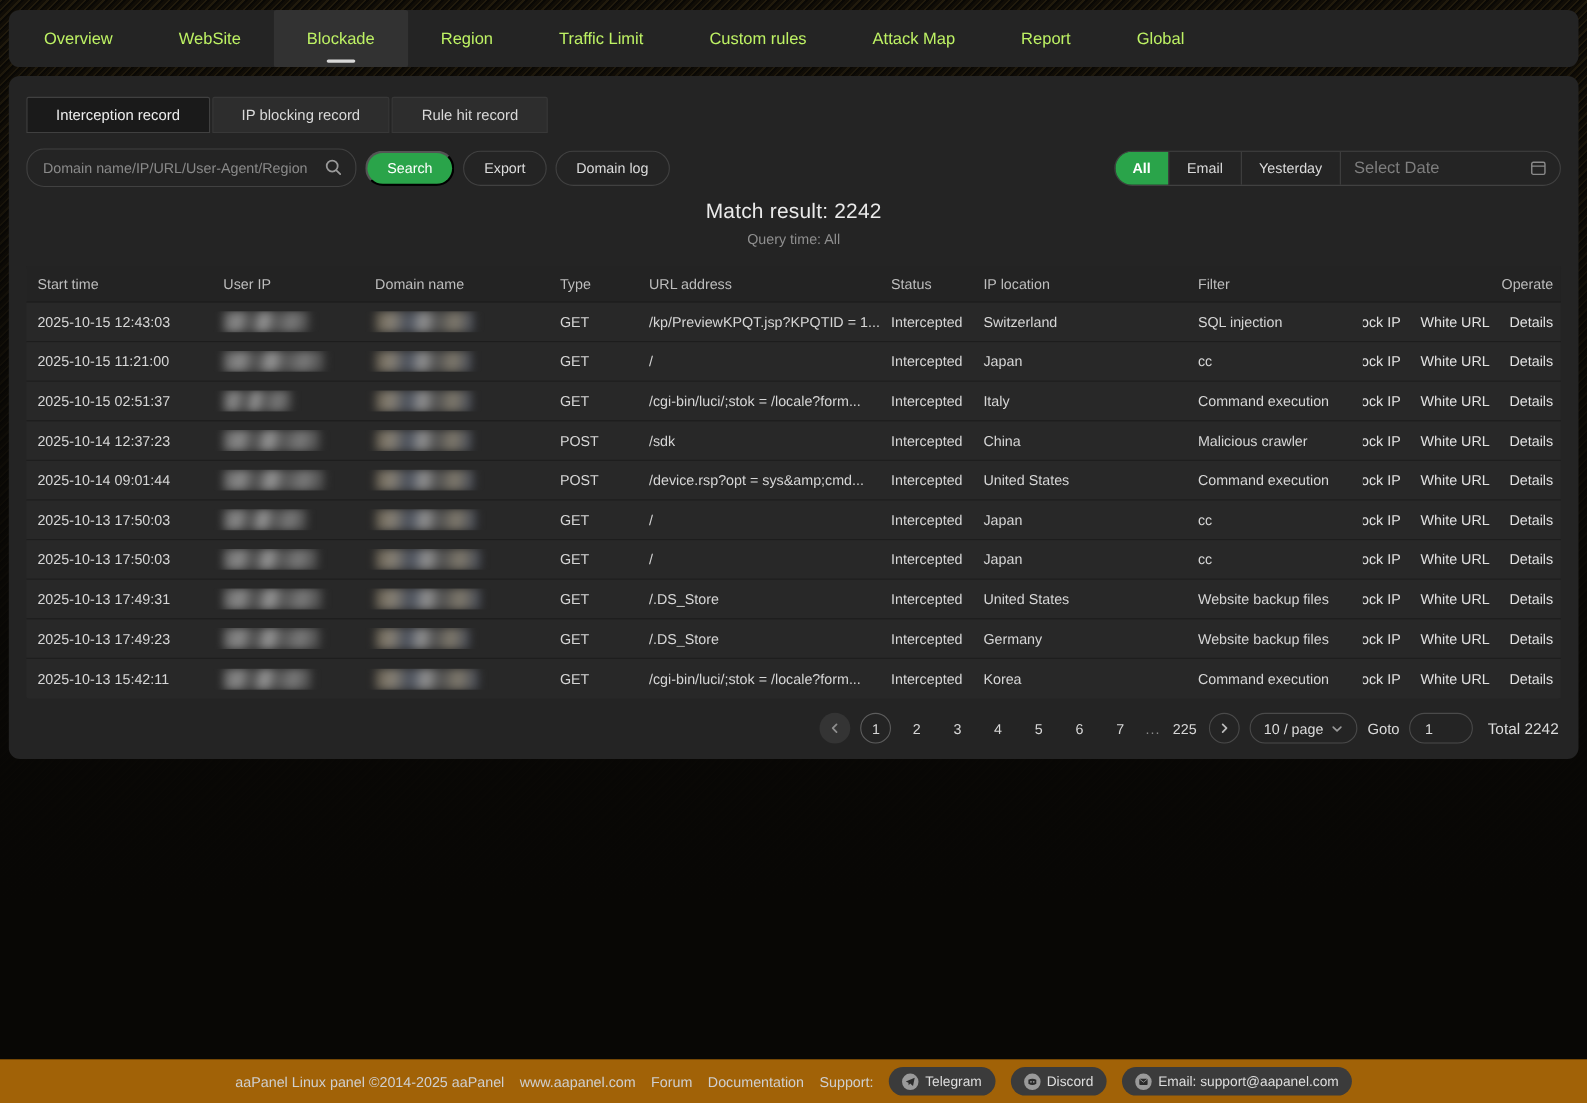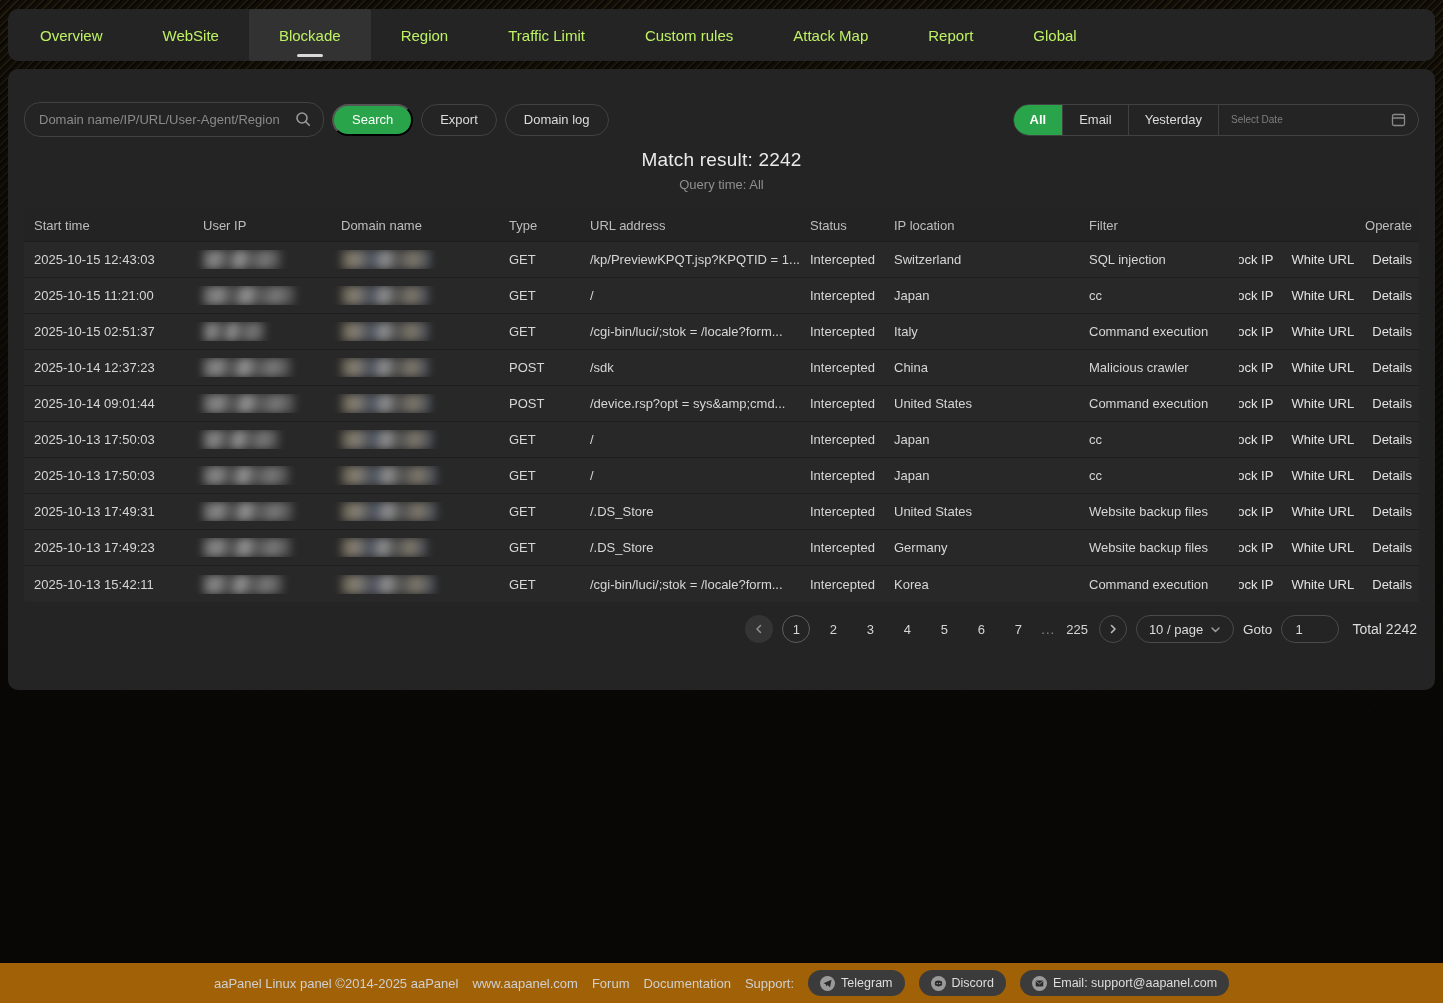--- a/index.html
+++ b/index.html
@@ -76,21 +76,21 @@
   .seg {
     height:100%; display:flex; align-items:center; padding:0 16px;
     font-size:13px; color:#dcdcdc; cursor:pointer; background:transparent;
   }
   .seg.active { background:var(--accent,#2aa44a); color:#fff; font-weight:bold; }
   .seg + .seg { border-left:1px solid #414141; }
   .date-box {
     height:100%; width:200px; border-left:1px solid #414141;
     display:flex; align-items:center; padding:0 12px; cursor:pointer;
   }
-  .date-box .date-text { font-size:10px; color:#7e7e7e; flex:1; }
+  .date-box .date-text { font-size:15px; color:#7e7e7e; flex:1; }
 
   
   .summary { margin-top:12px; text-align:center; }
   .summary .match { font-size:19px; font-weight:400; color:#eaeaea; letter-spacing:0.2px; }
   .summary .qtime { margin-top:6px; font-size:13px; color:#8f8f8f; }
 
   
   .grid-table { margin-top:17px; background:#282828; border-radius:2px; }
   .t-row {
     display:grid;
@@ -181,20 +181,31 @@
       <div class="nav-item">
         <span>Report</span>
       </div>
       <div class="nav-item">
         <span>Global</span>
       </div>
     </nav>
 
   <section class="panel">
 
+    <div class="subtabs">
+        <div class="subtab active">
+          <span>Interception record</span>
+        </div>
+        <div class="subtab">
+          <span>IP blocking record</span>
+        </div>
+        <div class="subtab">
+          <span>Rule hit record</span>
+        </div>
+      </div>
 
     <div class="toolbar">
       <div class="search-box">
         <input type="text" placeholder="Domain name/IP/URL/User-Agent/Region" style="">
         <span class="search-icon-btn">
           <svg width="16" height="16" viewBox="0 0 16 16">
               <circle cx="7" cy="7" r="5" fill="none" stroke="#9a9a9a" stroke-width="1.6"></circle>
               <line x1="10.8" y1="10.8" x2="14.3" y2="14.3" stroke="#9a9a9a" stroke-width="1.6" stroke-linecap="round"></line>
             </svg>
         </span>

